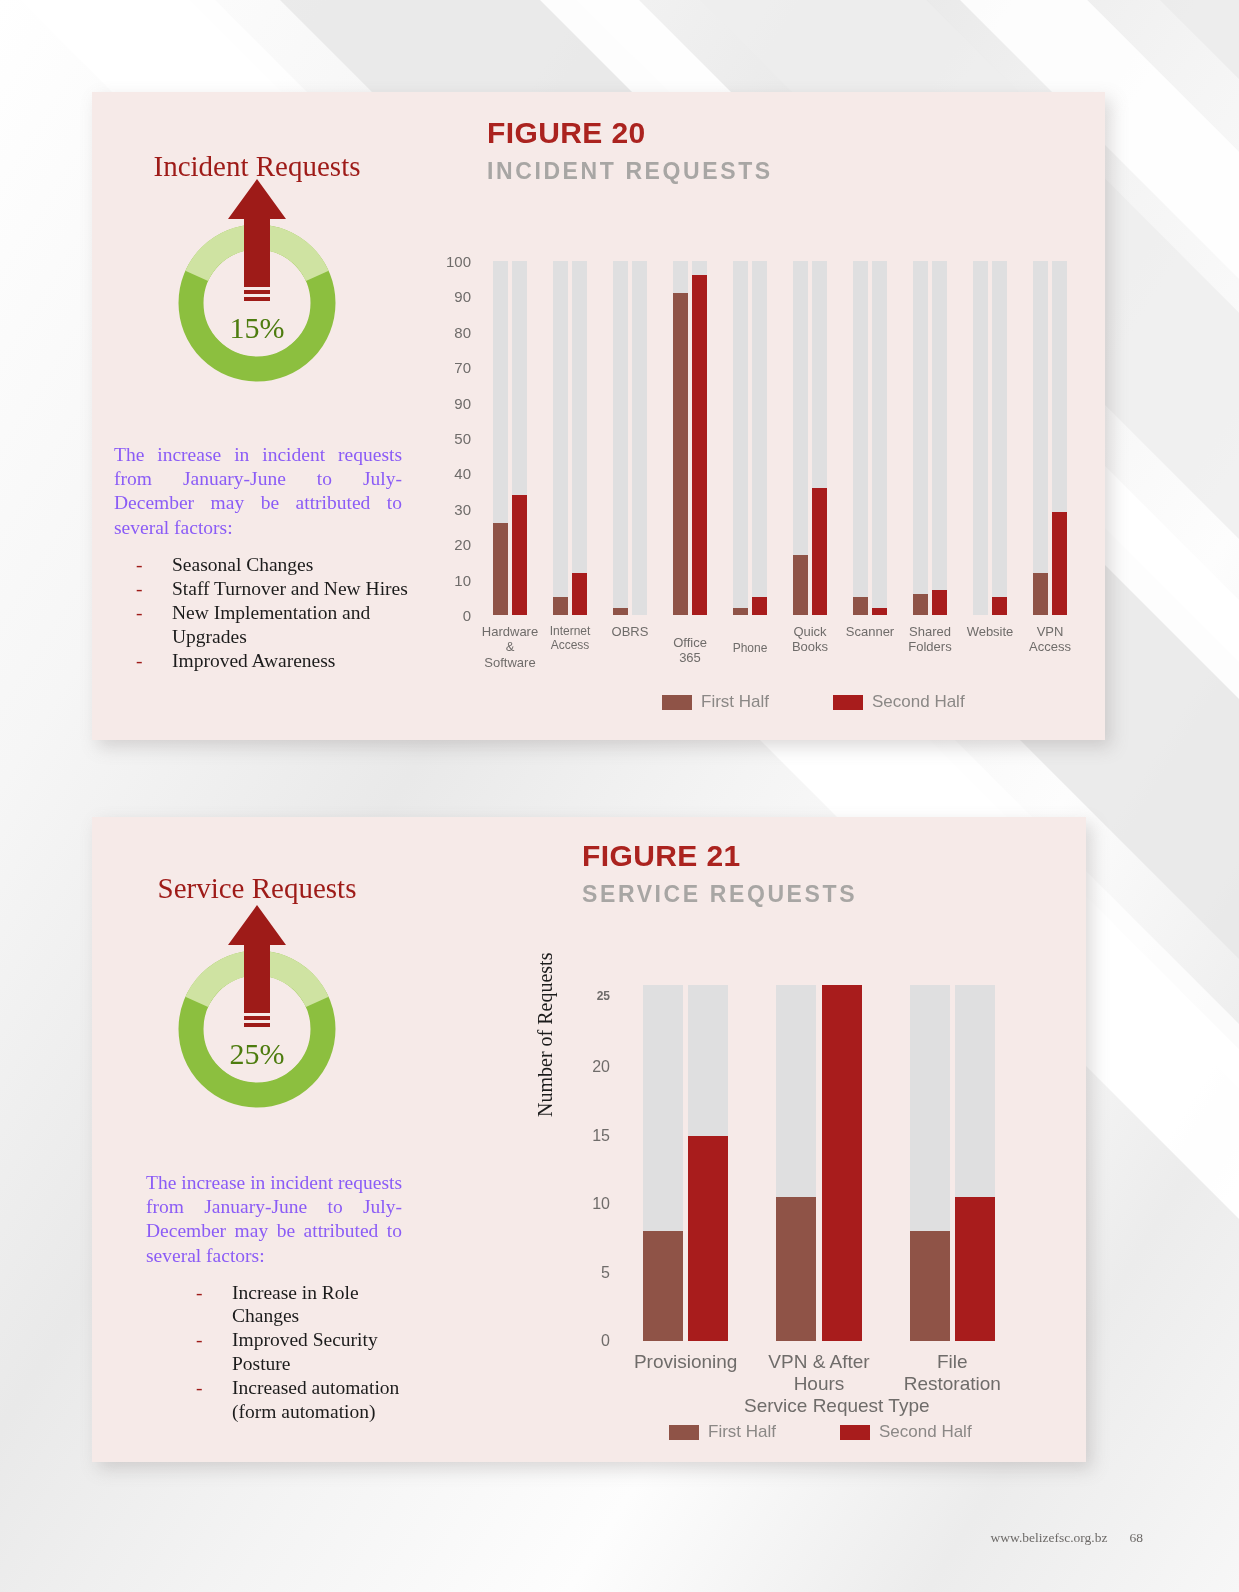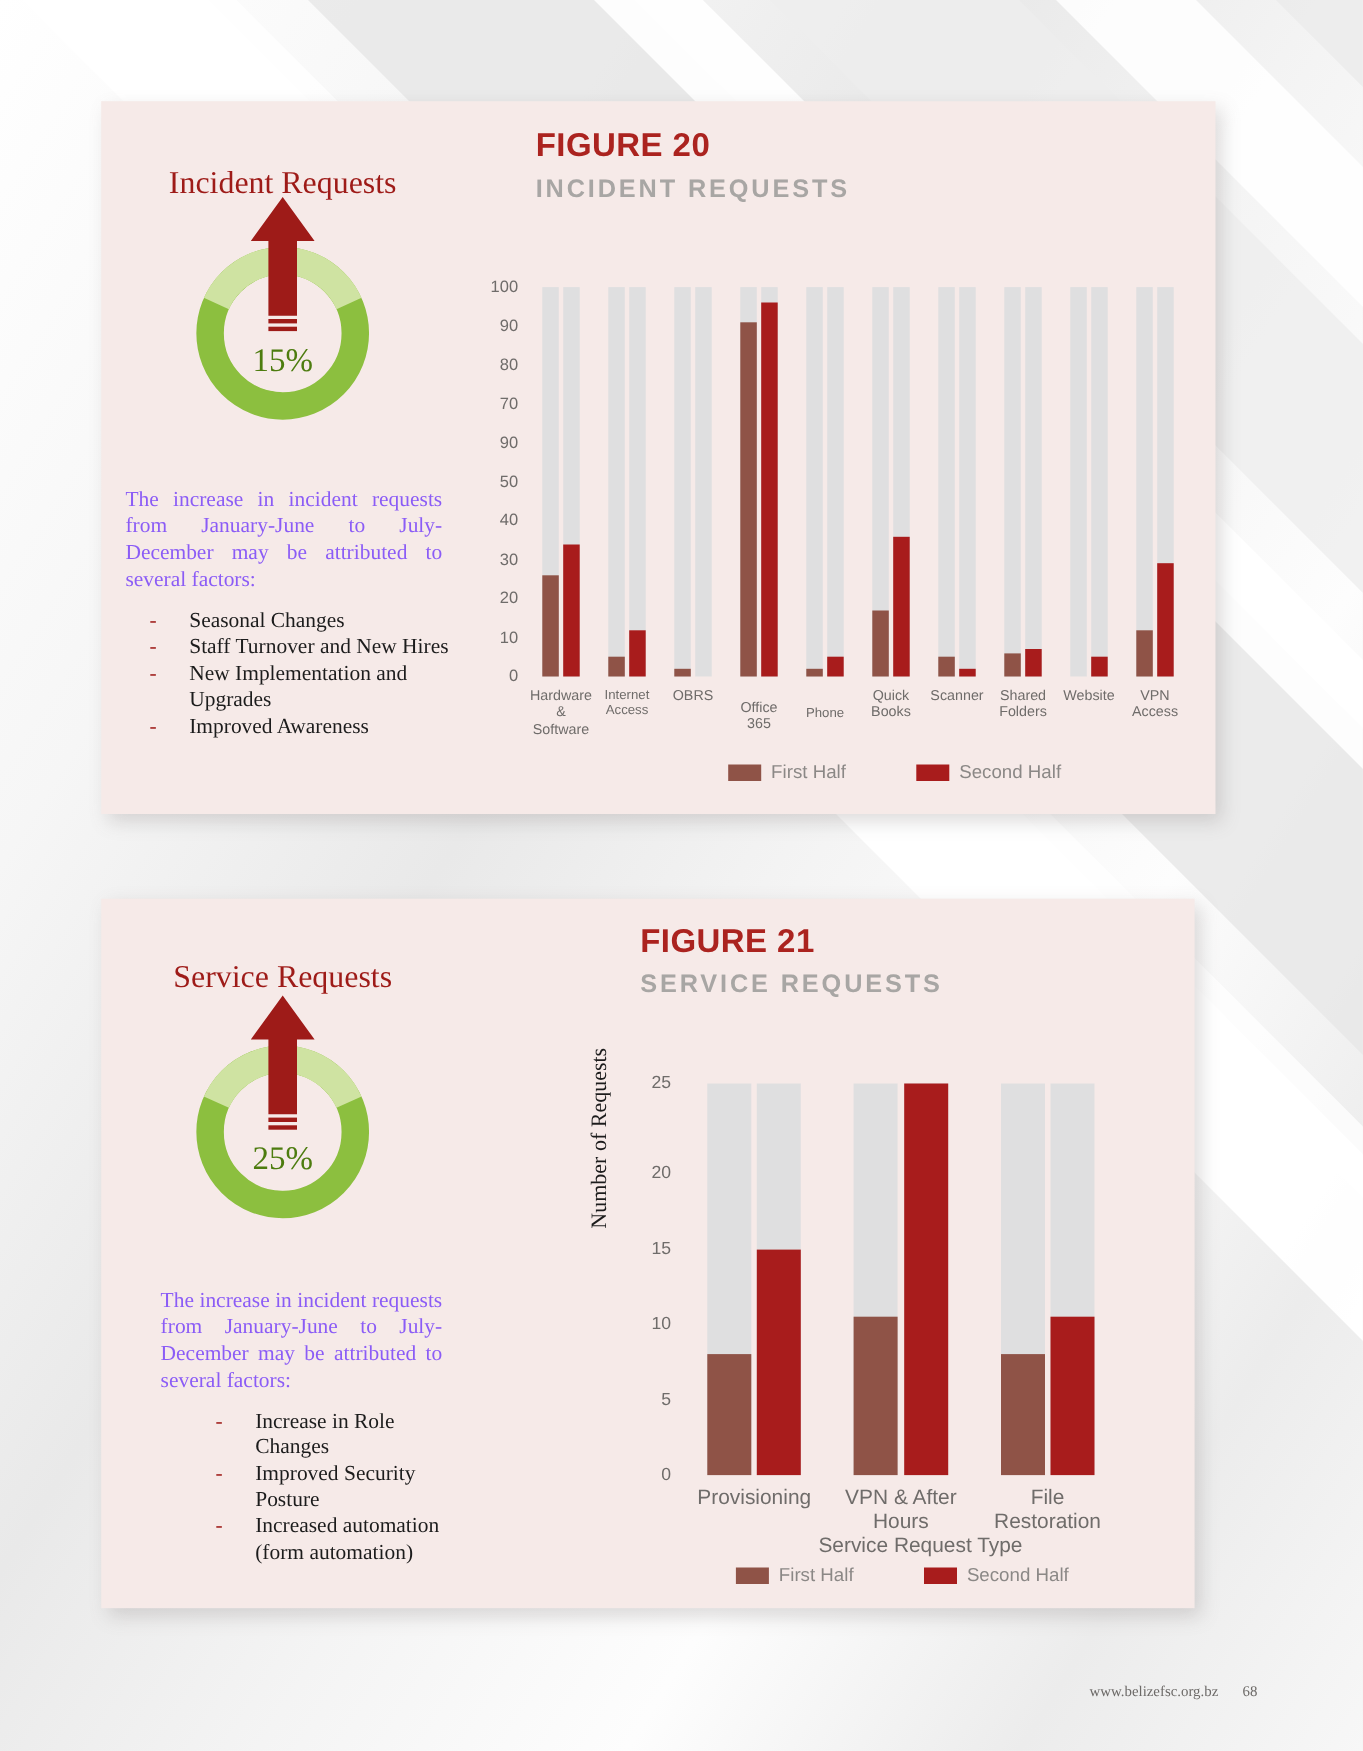--- a/index.html
+++ b/index.html
@@ -357,21 +357,21 @@
 
 
     <div class="axis-title" style="left:442px;top:300px;font-size:20px;transform:rotate(-90deg);transform-origin:left top;white-space:nowrap;">Number of Requests</div>
 
     <div class="plot" id="plot-service" style="left:527px;top:168px;width:400px;height:356px;">
         <div class="ytick" style="top: 356px; font-size: 16px;">0</div>
         <div class="ytick" style="top: 287.538px; font-size: 16px;">5</div>
         <div class="ytick" style="top: 219.077px; font-size: 16px;">10</div>
         <div class="ytick" style="top: 150.615px; font-size: 16px;">15</div>
         <div class="ytick" style="top: 82.1538px; font-size: 16px;">20</div>
-        <div class="ytick" style="top: 0; font-size: 16px;">25</div>
+        <div class="ytick" style="top: 11px; font-size: 12px; font-weight: bold;">25</div>
         <div class="cat" style="left: 0px; width: 133.333px;">
           <div class="track" style="left: 24px; width: 40px;"></div>
           <div class="bar" style="left: 24px; width: 40px; height: 109.538px; background: rgb(143, 83, 71);"></div>
           <div class="track" style="left: 69.3333px; width: 40px;"></div>
           <div class="bar" style="left: 69.3333px; width: 40px; height: 205.385px; background: rgb(168, 28, 28);"></div>
           <div class="xlab" style="font-size: 19px; margin-top: 10px; width: 151.333px;">Provisioning</div>
         </div>
         <div class="cat" style="left: 133.333px; width: 133.333px;">
           <div class="track" style="left: 24px; width: 40px;"></div>
           <div class="bar" style="left: 24px; width: 40px; height: 143.769px; background: rgb(143, 83, 71);"></div>

